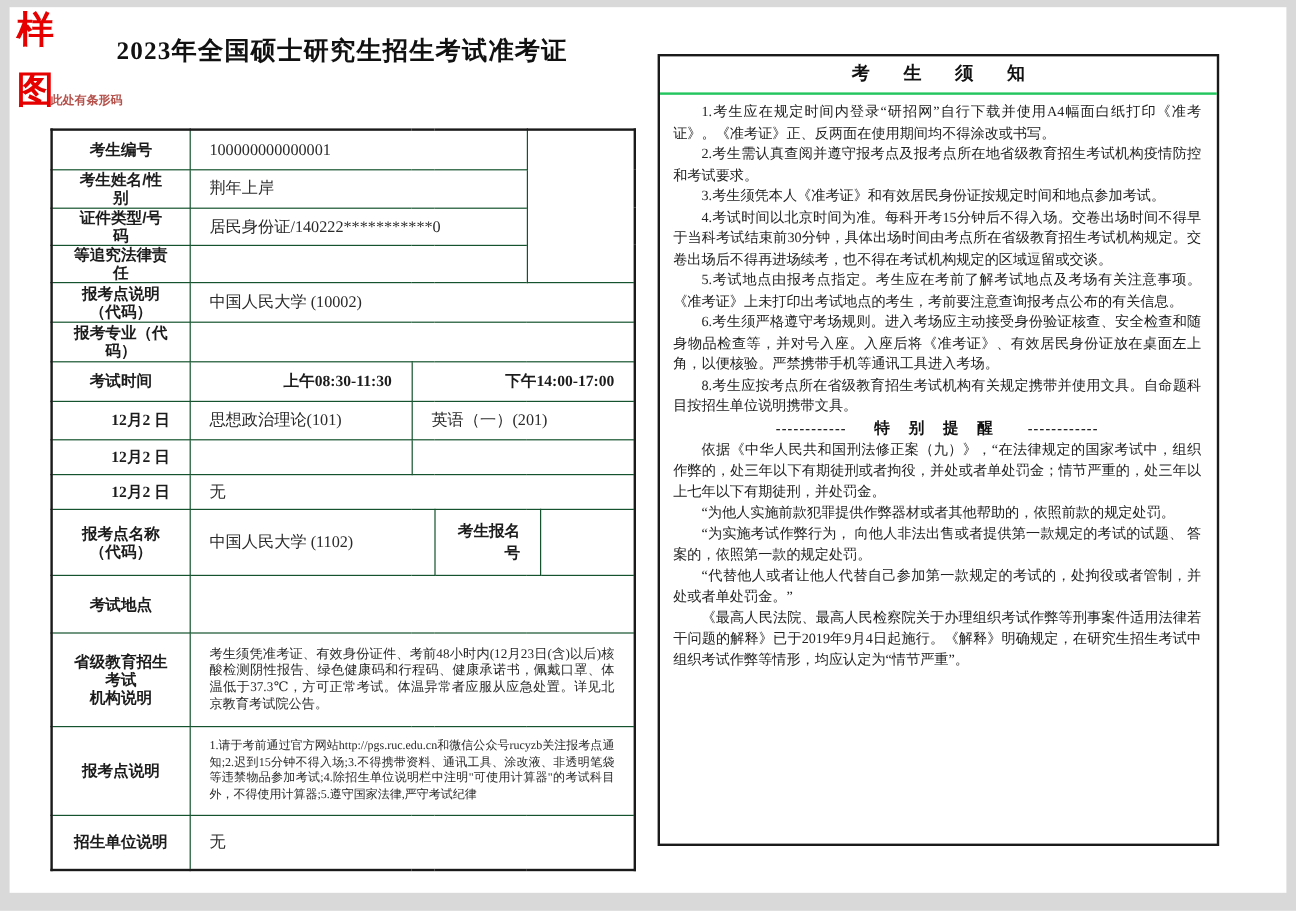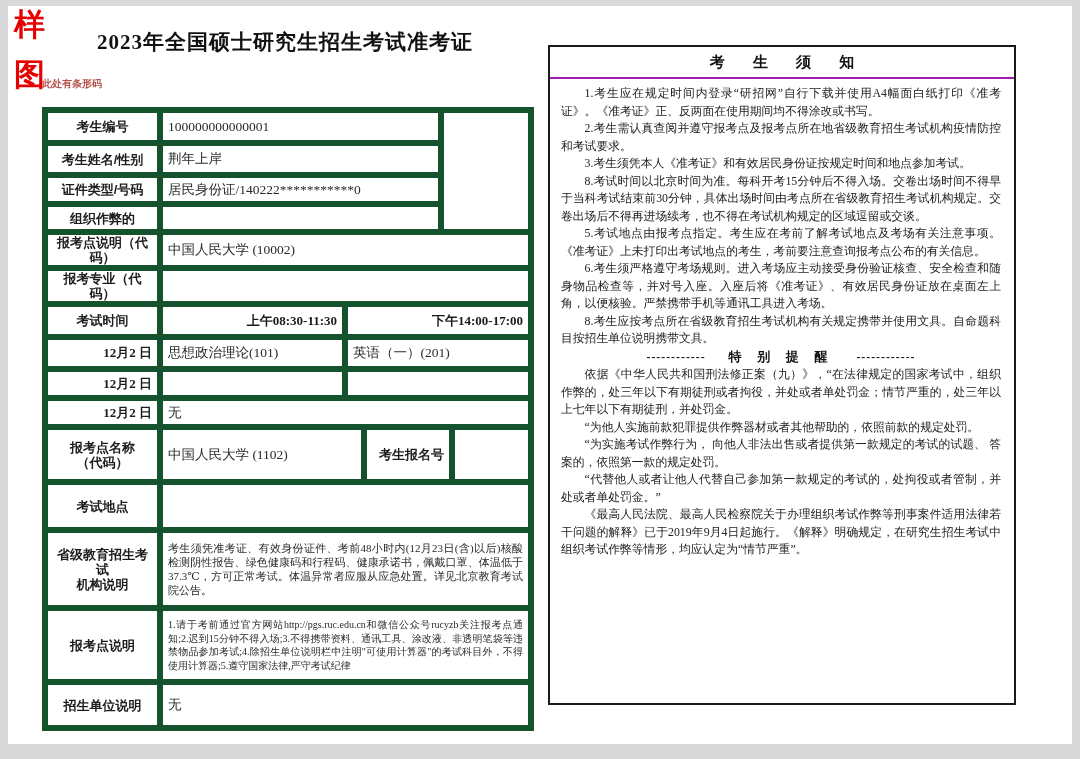--- a/index.html
+++ b/index.html
@@ -13,41 +13,41 @@
                font-family:"Liberation Sans","DejaVu Sans",sans-serif;}
 
   
   .left-col{position:absolute;left:34px;top:0;width:486px;}
   .title{margin:22px 0 0 0;text-align:center;font-size:21px;font-weight:bold;letter-spacing:1px;
          color:#111;font-family:"Liberation Serif","DejaVu Serif",serif;}
   .barcode-note{margin-top:21px;text-align:left;font-size:10px;color:#b5524c;font-weight:bold;}
 
   table.ticket{border-collapse:collapse;table-layout:fixed;width:486px;margin-top:16px;
                border:2px solid #1a1a1a;}
-  table.ticket td{border:6px solid #14532d;padding:0 5px;overflow:hidden;vertical-align:middle;}
+  table.ticket td{border:1px solid #14532d;padding:0 16px;overflow:hidden;vertical-align:middle;}
   td.lbl{text-align:center;font-weight:bold;font-size:13px;line-height:15px;
          font-family:"Liberation Sans","DejaVu Sans",sans-serif;color:#1c1c1c;padding:0 2px;}
   td.val{font-size:13.5px;color:#2a2a2a;text-align:left;padding-left:8px;}
   td.center-bold{text-align:right;font-weight:bold;font-size:13px;
                  font-family:Liberation Serif, serif;color:#1c1c1c;}
   td.small-note{font-size:11px;line-height:14px;color:#2a2a2a;text-align:justify;
                 padding:3px 6px;vertical-align:middle;}
   td.smaller-note{font-size:10px;line-height:13.5px;color:#2a2a2a;text-align:justify;
                 padding:2px 5px;vertical-align:middle;}
 
   tr.r1{height:33px;} tr.r2{height:32px;} tr.r3{height:29px;} tr.r4{height:28px;}
   tr.r5{height:33px;} tr.r6{height:33px;} tr.r7{height:33px;} tr.r8{height:32px;}
   tr.r9{height:29px;} tr.r10{height:29px;} tr.r11{height:55px;} tr.r12{height:48px;}
   tr.r13{height:78px;} tr.r14{height:74px;} tr.r15{height:46px;}
 
   
   .notice-panel{position:absolute;left:540px;top:39px;width:468px;height:660px;
                 border:2px solid #1a1a1a;background:#fff;box-sizing:border-box;}
   .notice-header{height:30px;line-height:30px;text-align:center;font-weight:bold;font-size:15px;
-                 letter-spacing:12px;text-indent:12px;border-bottom:2px solid #a21caf;
+                 letter-spacing:12px;text-indent:12px;border-bottom:2px solid #22c55e;
                  color:#111;font-family:"Liberation Sans","DejaVu Sans",sans-serif;}
   .notice-body{padding:6px 13px 4px 11px;}
   .notice-body p{margin:0;font-size:11.8px;line-height:17.5px;text-align:justify;
                  text-indent:2em;color:#222;}
   p.special-title{text-indent:0;text-align:center;font-weight:bold;color:#111;}
   p.special-title .st{letter-spacing:6px;margin:0 20px;font-size:13px;
                       font-family:"Liberation Sans","DejaVu Sans",sans-serif;}
   p.special-title .dash{letter-spacing:1px;}
 </style>
 </head>
@@ -82,21 +82,21 @@
         </tr>
         <tr class="r2">
           <td class="lbl">考生姓名/性别</td>
           <td class="val" colspan="3">荆年上岸</td>
         </tr>
         <tr class="r3">
           <td class="lbl">证件类型/号码</td>
           <td class="val" colspan="3">居民身份证/140222***********0</td>
         </tr>
         <tr class="r4">
-          <td class="lbl">组织作弊的</td>
+          <td class="lbl">等追究法律责任</td>
           <td class="val" colspan="3"></td>
         </tr>
         <tr class="r5">
           <td class="lbl">报考点说明（代码）</td>
           <td class="val" colspan="5">中国人民大学 (10002)</td>
         </tr>
         <tr class="r6">
           <td class="lbl">报考专业（代码）</td>
           <td class="val" colspan="5"></td>
         </tr>
@@ -150,21 +150,21 @@
         </tbody>
       </table>
     </div>
 
     <div class="notice-panel">
       <div class="notice-header">考 生 须 知</div>
       <div class="notice-body">
         <p>1.考生应在规定时间内登录“研招网”自行下载并使用A4幅面白纸打印《准考证》。《准考证》正、反两面在使用期间均不得涂改或书写。</p>
         <p>2.考生需认真查阅并遵守报考点及报考点所在地省级教育招生考试机构疫情防控和考试要求。</p>
         <p>3.考生须凭本人《准考证》和有效居民身份证按规定时间和地点参加考试。</p>
-        <p>8.考试时间以北京时间为准。每科开考15分钟后不得入场。交卷出场时间不得早于当科考试结束前30分钟，具体出场时间由考点所在省级教育招生考试机构规定。交卷出场后不得再进场续考，也不得在考试机构规定的区域逗留或交谈。</p>
+        <p>4.考试时间以北京时间为准。每科开考15分钟后不得入场。交卷出场时间不得早于当科考试结束前30分钟，具体出场时间由考点所在省级教育招生考试机构规定。交卷出场后不得再进场续考，也不得在考试机构规定的区域逗留或交谈。</p>
         <p>5.考试地点由报考点指定。考生应在考前了解考试地点及考场有关注意事项。《准考证》上未打印出考试地点的考生，考前要注意查询报考点公布的有关信息。</p>
         <p>6.考生须严格遵守考场规则。进入考场应主动接受身份验证核查、安全检查和随身物品检查等，并对号入座。入座后将《准考证》、有效居民身份证放在桌面左上角，以便核验。严禁携带手机等通讯工具进入考场。</p>
         <p>8.考生应按考点所在省级教育招生考试机构有关规定携带并使用文具。自命题科目按招生单位说明携带文具。</p>
         <p class="special-title">
           <span class="dash">------------</span>
           <span class="st">特 别 提 醒</span>
           <span class="dash">------------</span>
         </p>
         <p>依据《中华人民共和国刑法修正案（九）》，“在法律规定的国家考试中，组织作弊的，处三年以下有期徒刑或者拘役，并处或者单处罚金；情节严重的，处三年以上七年以下有期徒刑，并处罚金。</p>
         <p>“为他人实施前款犯罪提供作弊器材或者其他帮助的，依照前款的规定处罚。</p>

